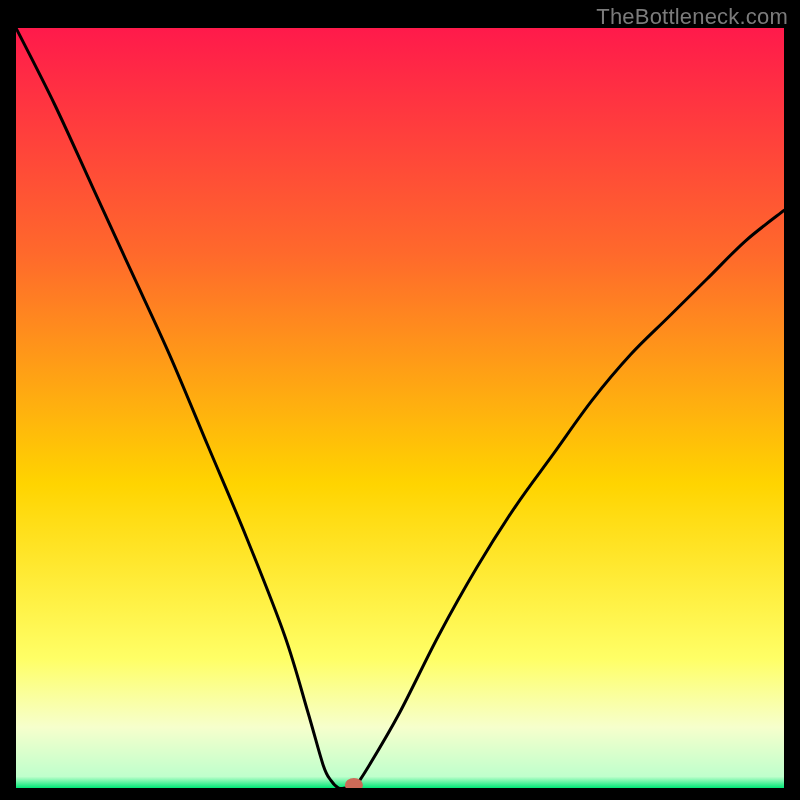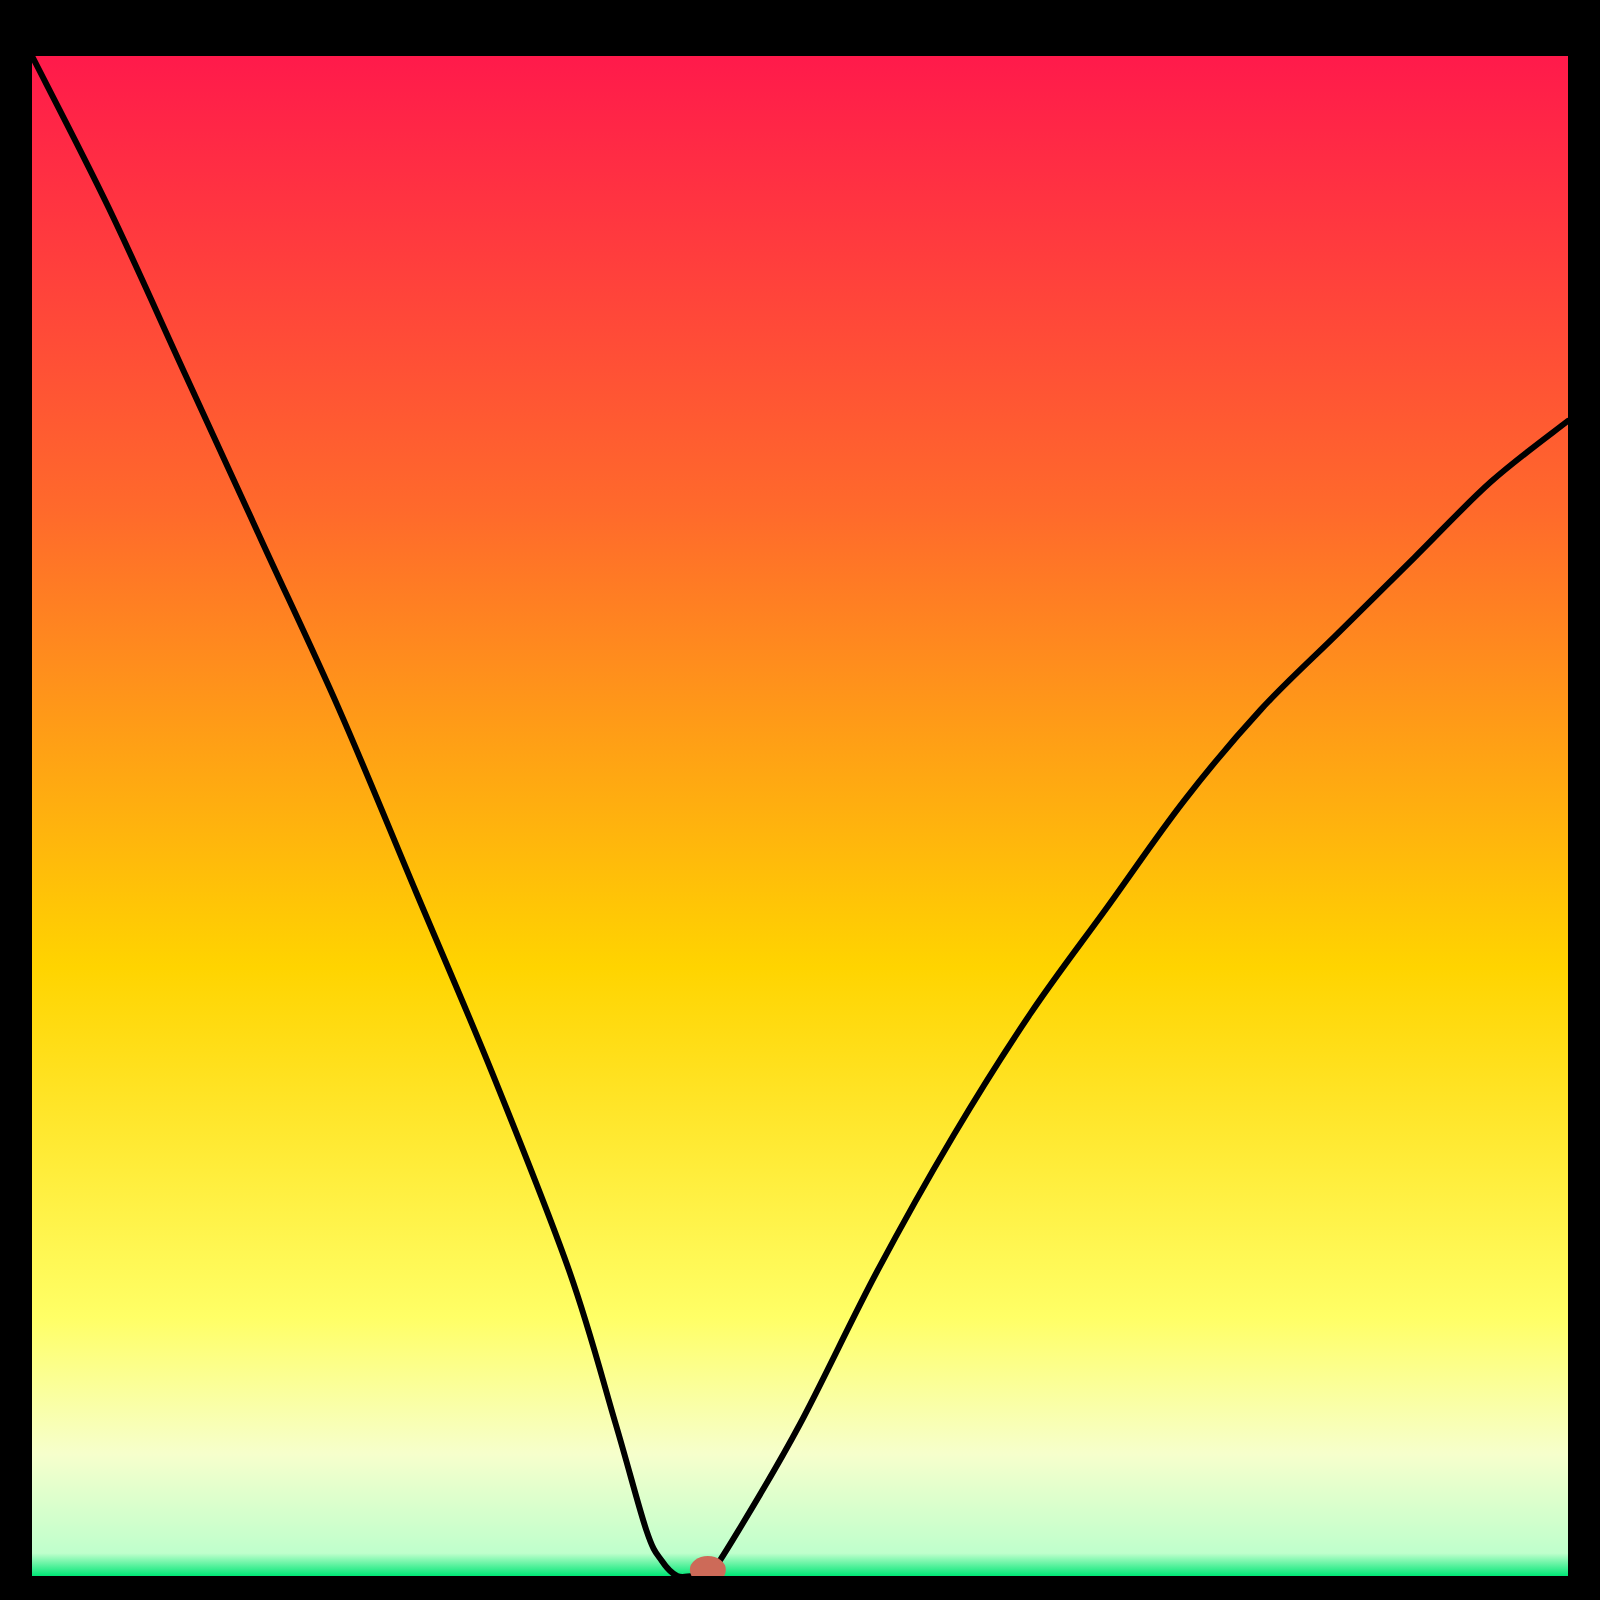--- a/index.html
+++ b/index.html
@@ -40,20 +40,21 @@
   }
   .dot {
     fill: #cd6a58;
   }
 </style>
 </head>
 <body>
 
 <div class="frame">
 
+  <div class="watermark">TheBottleneck.com</div>
 
   <div class="plot-outer">
     <svg id="chart-svg" width="768" height="760" viewBox="0 0 768 760">
       <defs>
         <linearGradient id="bg-grad" x1="0" y1="0" x2="0" y2="1">
             <stop offset="0%" stop-color="#ff1a4b"></stop>
             <stop offset="30%" stop-color="#ff6a2b"></stop>
             <stop offset="60%" stop-color="#ffd400"></stop>
             <stop offset="83%" stop-color="#ffff66"></stop>
             <stop offset="92%" stop-color="#f6ffcc"></stop>

